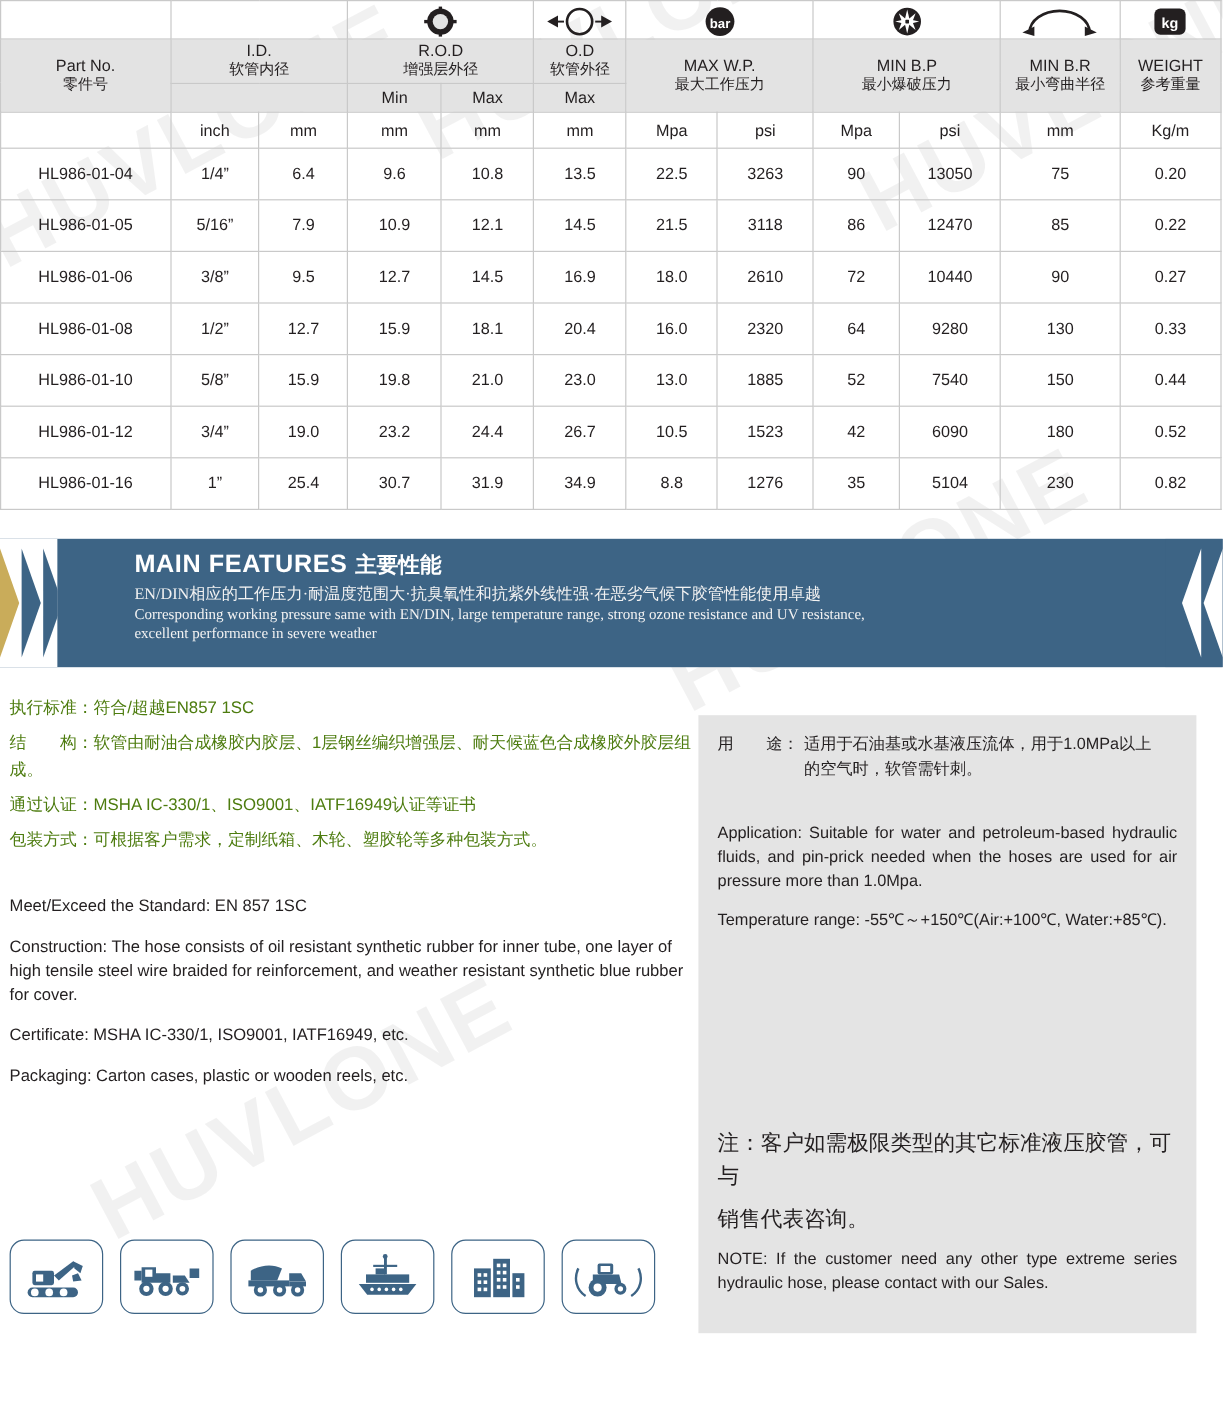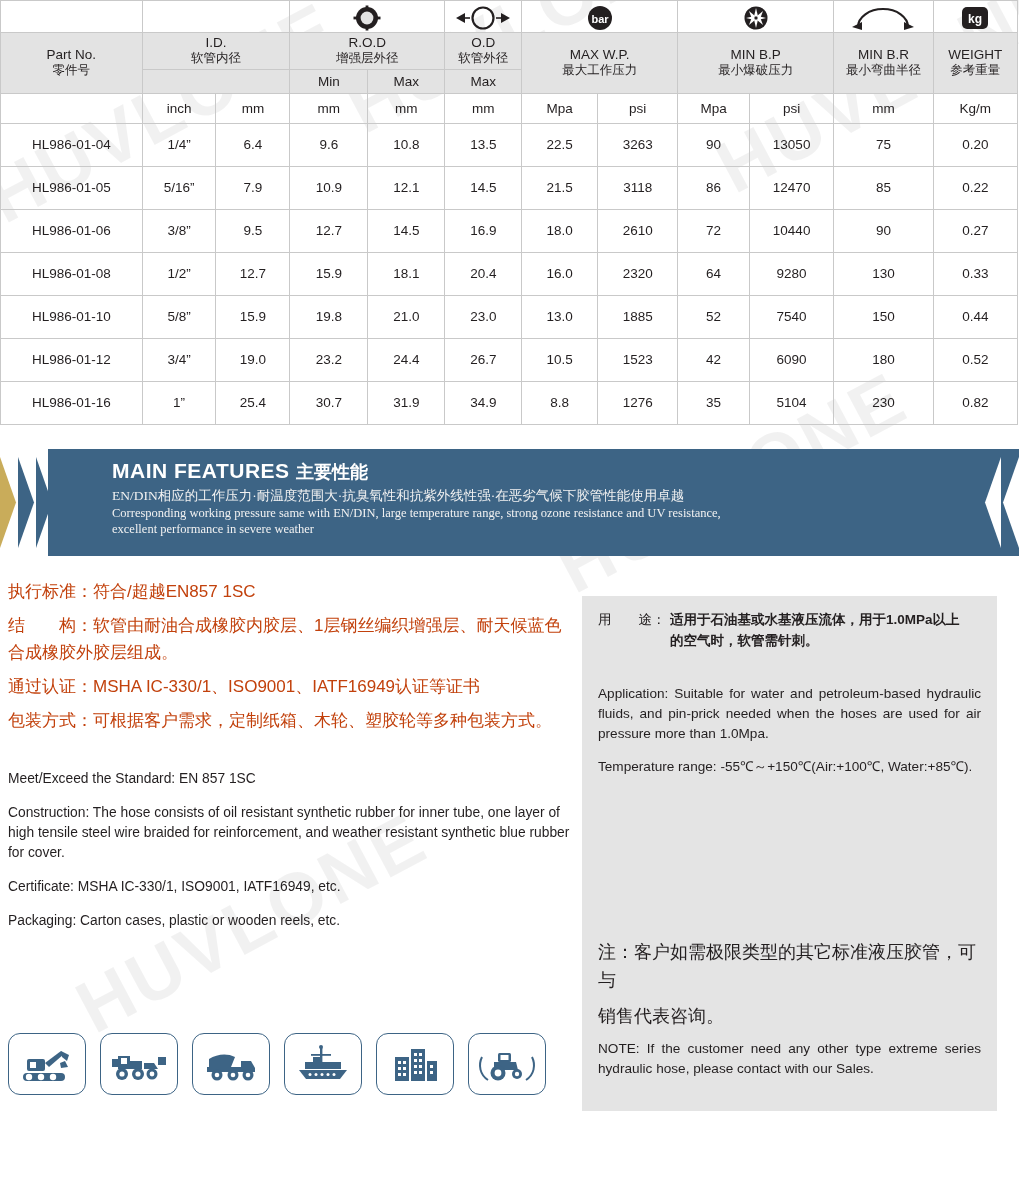--- a/index.html
+++ b/index.html
@@ -158,24 +158,24 @@
   }
   .col-right {
     position: absolute;
     right: 22px; top: 18px;
     width: 415px;
     background: #e4e4e4;
     padding: 14px 16px 16px 16px;
     min-height: 515px;
   }
   .cn-line {
-    font-size: 17px;
+    font-size: 14px;
     line-height: 1.6;
     margin-bottom: 7px;
-    color: #c2410c;
+    color: #4d7c0f;
   }
   .cn-line .lbl { display: inline-block; }
   .en-block {
     font-size: 13.8px;
     line-height: 1.45;
     margin-top: 14px;
     color: #231f20;
   }
   .en-block.first { margin-top: 34px; }
 
@@ -187,21 +187,20 @@
   }
   .r-cn .rlbl {
     display: inline-block;
     width: 72px;
     vertical-align: top;
   }
   .r-cn .rtxt {
     display: inline-block;
     width: 300px;
     vertical-align: top;
-    font-weight: bold;
   }
   .r-en {
     font-size: 13.6px;
     line-height: 1.5;
     text-align: justify;
     margin-bottom: 12px;
     color: #231f20;
   }
   .r-note-cn {
     font-size: 18px;

